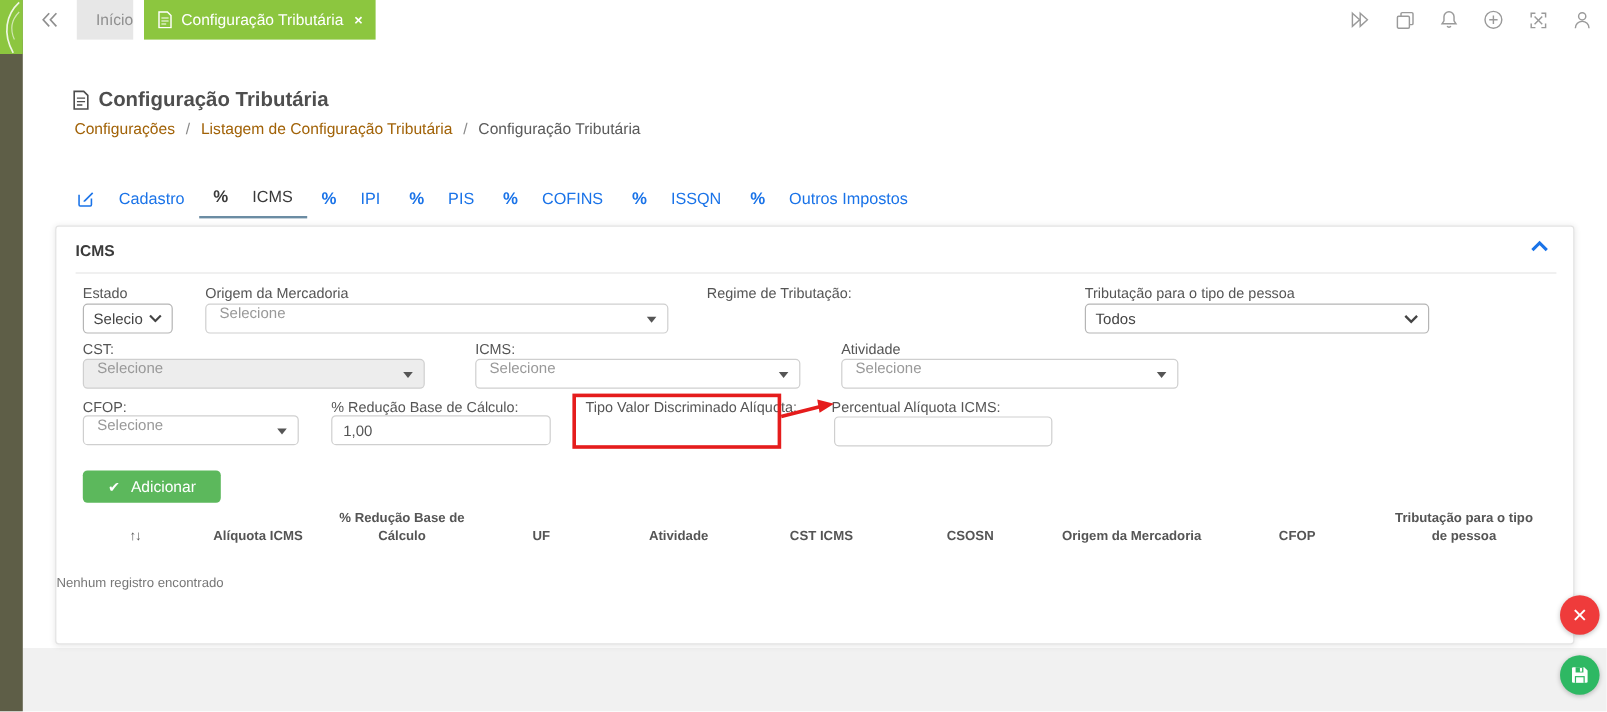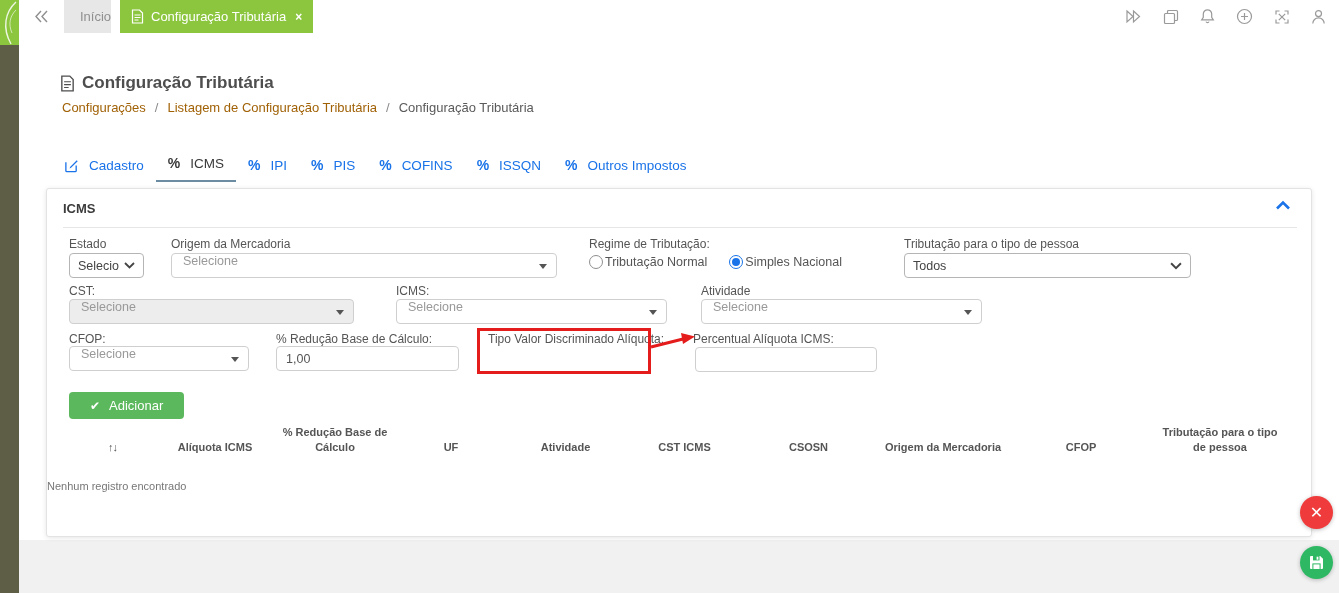--- a/index.html
+++ b/index.html
@@ -23,21 +23,21 @@
   .topbar-icons { margin-left:auto; display:flex; align-items:center; gap:21px; padding-right:13px; }
   .topbar-icons .tb-icon { display:flex; align-items:center; justify-content:center; cursor:pointer; }
   
   .page-title { position:absolute; left:60px; top:73px; display:flex; align-items:center; gap:7px; font-size:17px; font-weight:bold; color:#4e4e4e; }
   .breadcrumb { position:absolute; left:62px; top:100px; font-size:13px; color:#4f7ea9; display:flex; gap:9px; align-items:center; }
   .breadcrumb .bc-link { color:#a16207; cursor:pointer; }
   .breadcrumb .bc-sep { color:#8a8a8a; }
   .breadcrumb .bc-current { color:#5a5a5a; }
   
   .nav-tabs { position:absolute; left:52px; top:149px; display:flex; align-items:flex-end; font-size:13.5px; }
-  .nav-tab { display:flex; align-items:center; gap:10px; color:#1a73e8; padding:6px 12px 9px 12px; cursor:pointer;justify-content:flex-end; }
+  .nav-tab { display:flex; align-items:center; gap:20px; color:#1a73e8; padding:6px 12px 9px 12px; cursor:pointer;justify-content:flex-end; }
   .nav-tab .pct { font-weight:bold; font-size:14px; }
   .nav-tab.active { color:#3a3a3a; border-bottom:2px solid #6b8ca3; }
   .nav-tab.active .pct { color:#3a3a3a; }
   
   .card { position:absolute; left:46px; top:188px; width:1266px; height:349px; background:#fff; border:1px solid #e3e3e3; border-radius:3px; box-shadow:0 1px 5px rgba(0,0,0,.10); z-index:1; }
   .panel-title { position:absolute; left:16px; top:12px; font-size:13px; font-weight:bold; color:#3b3b3b; }
   .panel-collapse { position:absolute; right:20px; top:11px; cursor:pointer; }
   .panel-divider { position:absolute; left:16px; top:38px; width:1234px; height:1px; background:#e6e6e6; }
   .fld-label { position:absolute; font-size:12px; color:#555; white-space:nowrap; }
   
@@ -204,30 +204,20 @@
       </svg>
   </div>
 
   <div class="fld-label" style="left:124px; top:48px;">Origem da Mercadoria</div>
   <div class="sel2" style="left:124px; top:64px; width:386px;">
     <span>Selecione</span>
     <span class="caret"></span>
   </div>
 
   <div class="fld-label" style="left:542px; top:48px;">Regime de Tributação:</div>
-  <div class="radio-row" style="left:542px; top:66px;">
-    <span class="radio-opt">
-      <span class="radio"></span>
-      <span>Tributação Normal</span>
-    </span>
-    <span class="radio-opt">
-      <span class="radio checked"></span>
-      <span>Simples Nacional</span>
-    </span>
-  </div>
 
   <div class="fld-label" style="left:857px; top:48px;">Tributação para o tipo de pessoa</div>
   <div class="sel-native" style="left:857px; top:64px; width:287px;">
     <span>Todos</span>
     <svg width="12" height="8" viewBox="0 0 11 7">
         <path d="M1 1 L5.5 5.5 L10 1" stroke="#444" stroke-width="1.8" fill="none"></path>
       </svg>
   </div>
 
   <div class="fld-label" style="left:22px; top:95px;">CST:</div>

